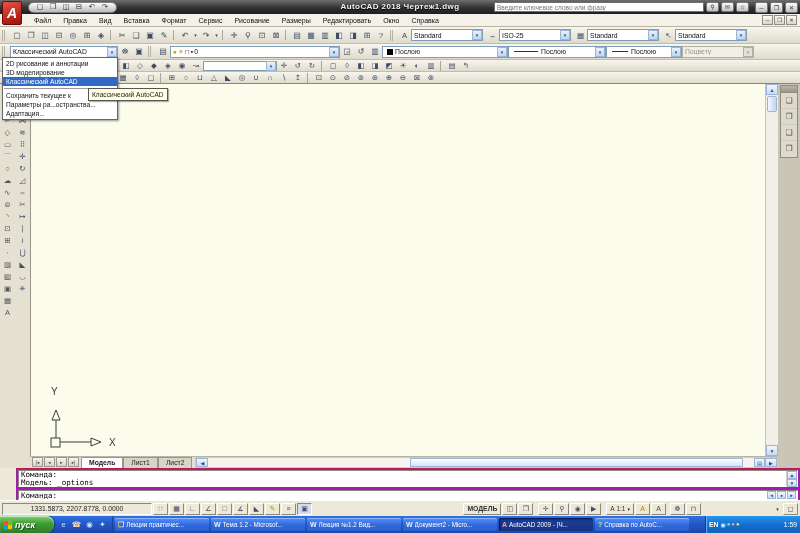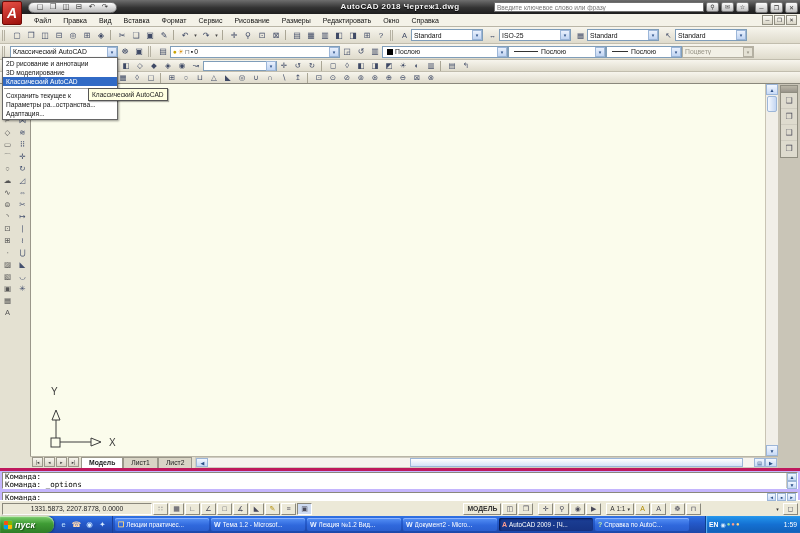--- a/index.html
+++ b/index.html
@@ -67,21 +67,21 @@
 .tabrow{height:12px;display:flex;align-items:flex-end;background:#e4e1d2;border-top:1px solid #b9b5a6;padding-left:2px;}
 .tnav{width:11px;height:10px;margin-bottom:1px;border:1px solid #9a978a;background:linear-gradient(#f7f5ee,#d9d5c6);font-size:4.5px;line-height:9px;text-align:center;color:#333;}
 .tab{height:11px;line-height:10px;padding:0 7px;font-size:6.8px;border:1px solid #9a978a;border-bottom:none;background:#d9d5c6;color:#222;}
 .tab.active{background:#fff;font-weight:bold;}
 .hscroll{flex:1;height:11px;margin-left:3px;display:flex;background:#eceae2;border:1px solid #cfccc0;align-self:center;}
 .harr,.hgrip{width:12px;background:linear-gradient(#f2f7ff,#c8daf6);border:1px solid #9cb6d8;font-size:5px;line-height:9px;text-align:center;color:#2b4f87;flex:none;}
 .hgrip{width:11px;}
 .htrack{flex:1;position:relative;background:#f6f4ef;}
 .hthumb{position:absolute;left:37%;right:2%;top:0;bottom:0;background:linear-gradient(#fff,#d4e2f8);border:1px solid #9cb6d8;}
 
-.cmdwin{height:32px;background:#c4b5fd;border-top:3px solid #be185d;padding:1px 2px;}
+.cmdwin{height:32px;background:#a21caf;border-top:1px solid #be185d;padding:1px 2px;margin-left:16px;}
 .cmdhist{height:17px;border:1px solid;border-color:#8a887c #fff #fff #8a887c;background:#fff;display:flex;}
 .cmdlines{flex:1;font-family:"DejaVu Sans Mono",monospace;font-size:7.5px;line-height:8px;padding:0 2px;color:#000;}
 .cmdvs{width:11px;background:#f1efe8;border-left:1px solid #cfccc0;display:flex;flex-direction:column;}
 .cmdvs .varr{height:8px;line-height:7px;}
 .cmdsplit{height:3px;}
 .cmdinput{height:10px;border:1px solid;border-color:#8a887c #fff #fff #8a887c;background:#fff;display:flex;align-items:center;font-family:"DejaVu Sans Mono",monospace;font-size:7.5px;padding-left:2px;color:#000;}
 .cmdibtns{margin-left:auto;display:flex;gap:1px;padding-right:1px;}
 .cib{width:9px;height:8px;border:1px solid #9cb6d8;background:linear-gradient(#f2f7ff,#c8daf6);font-size:4.5px;line-height:7px;text-align:center;color:#2b4f87;}
 
 .statusbar{height:16px;background:#ece9d8;border-top:1px solid #fff;display:flex;align-items:center;padding:0 2px;gap:1px;}
@@ -463,21 +463,21 @@
           </span>
       </div>
     </div>
   </div>
 
   <div class="cmdwin">
     <div class="cmdhist">
       <div class="cmdlines">
 
       <div>Команда:</div>
-          <div>Команда: _options</div>
+          <div>Модель: _options</div>
         </div>
       <div class="cmdvs">
         <span class="varr">▲</span>
         <span class="vfill"></span>
         <span class="varr">▼</span>
       </div>
     </div>
     <div class="cmdsplit"></div>
     <div class="cmdinput">
       <span>Команда:</span>

